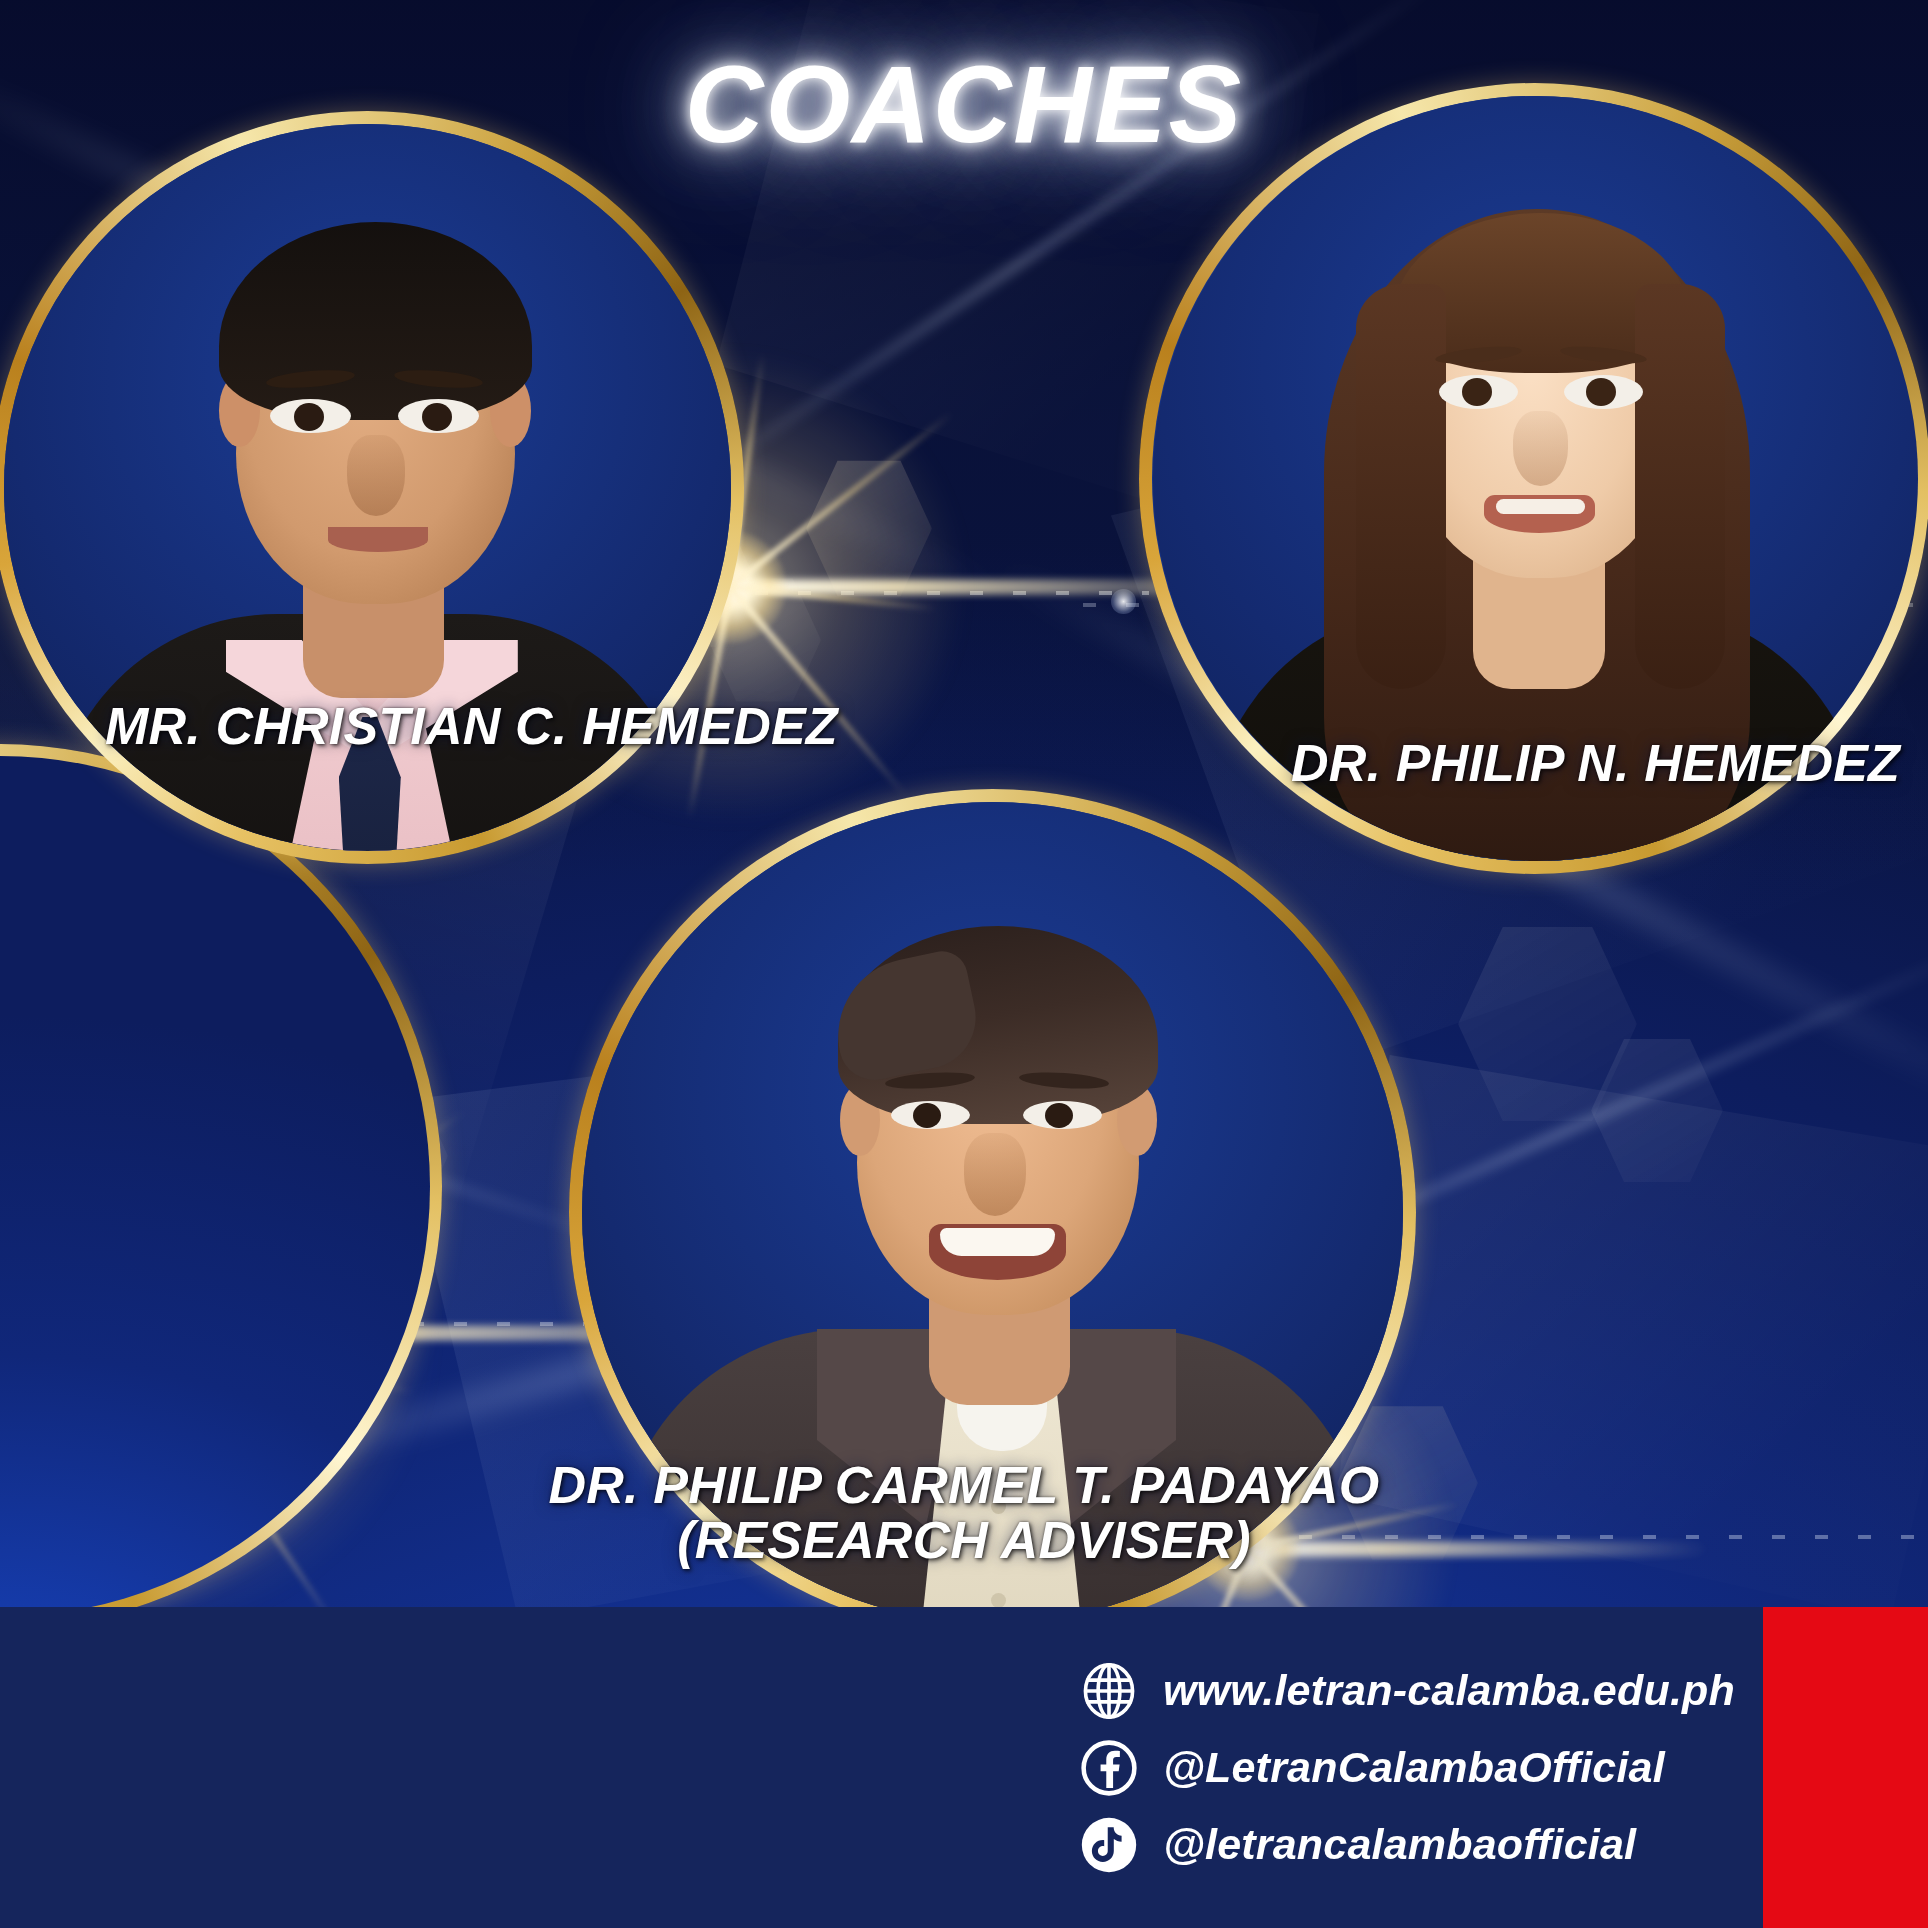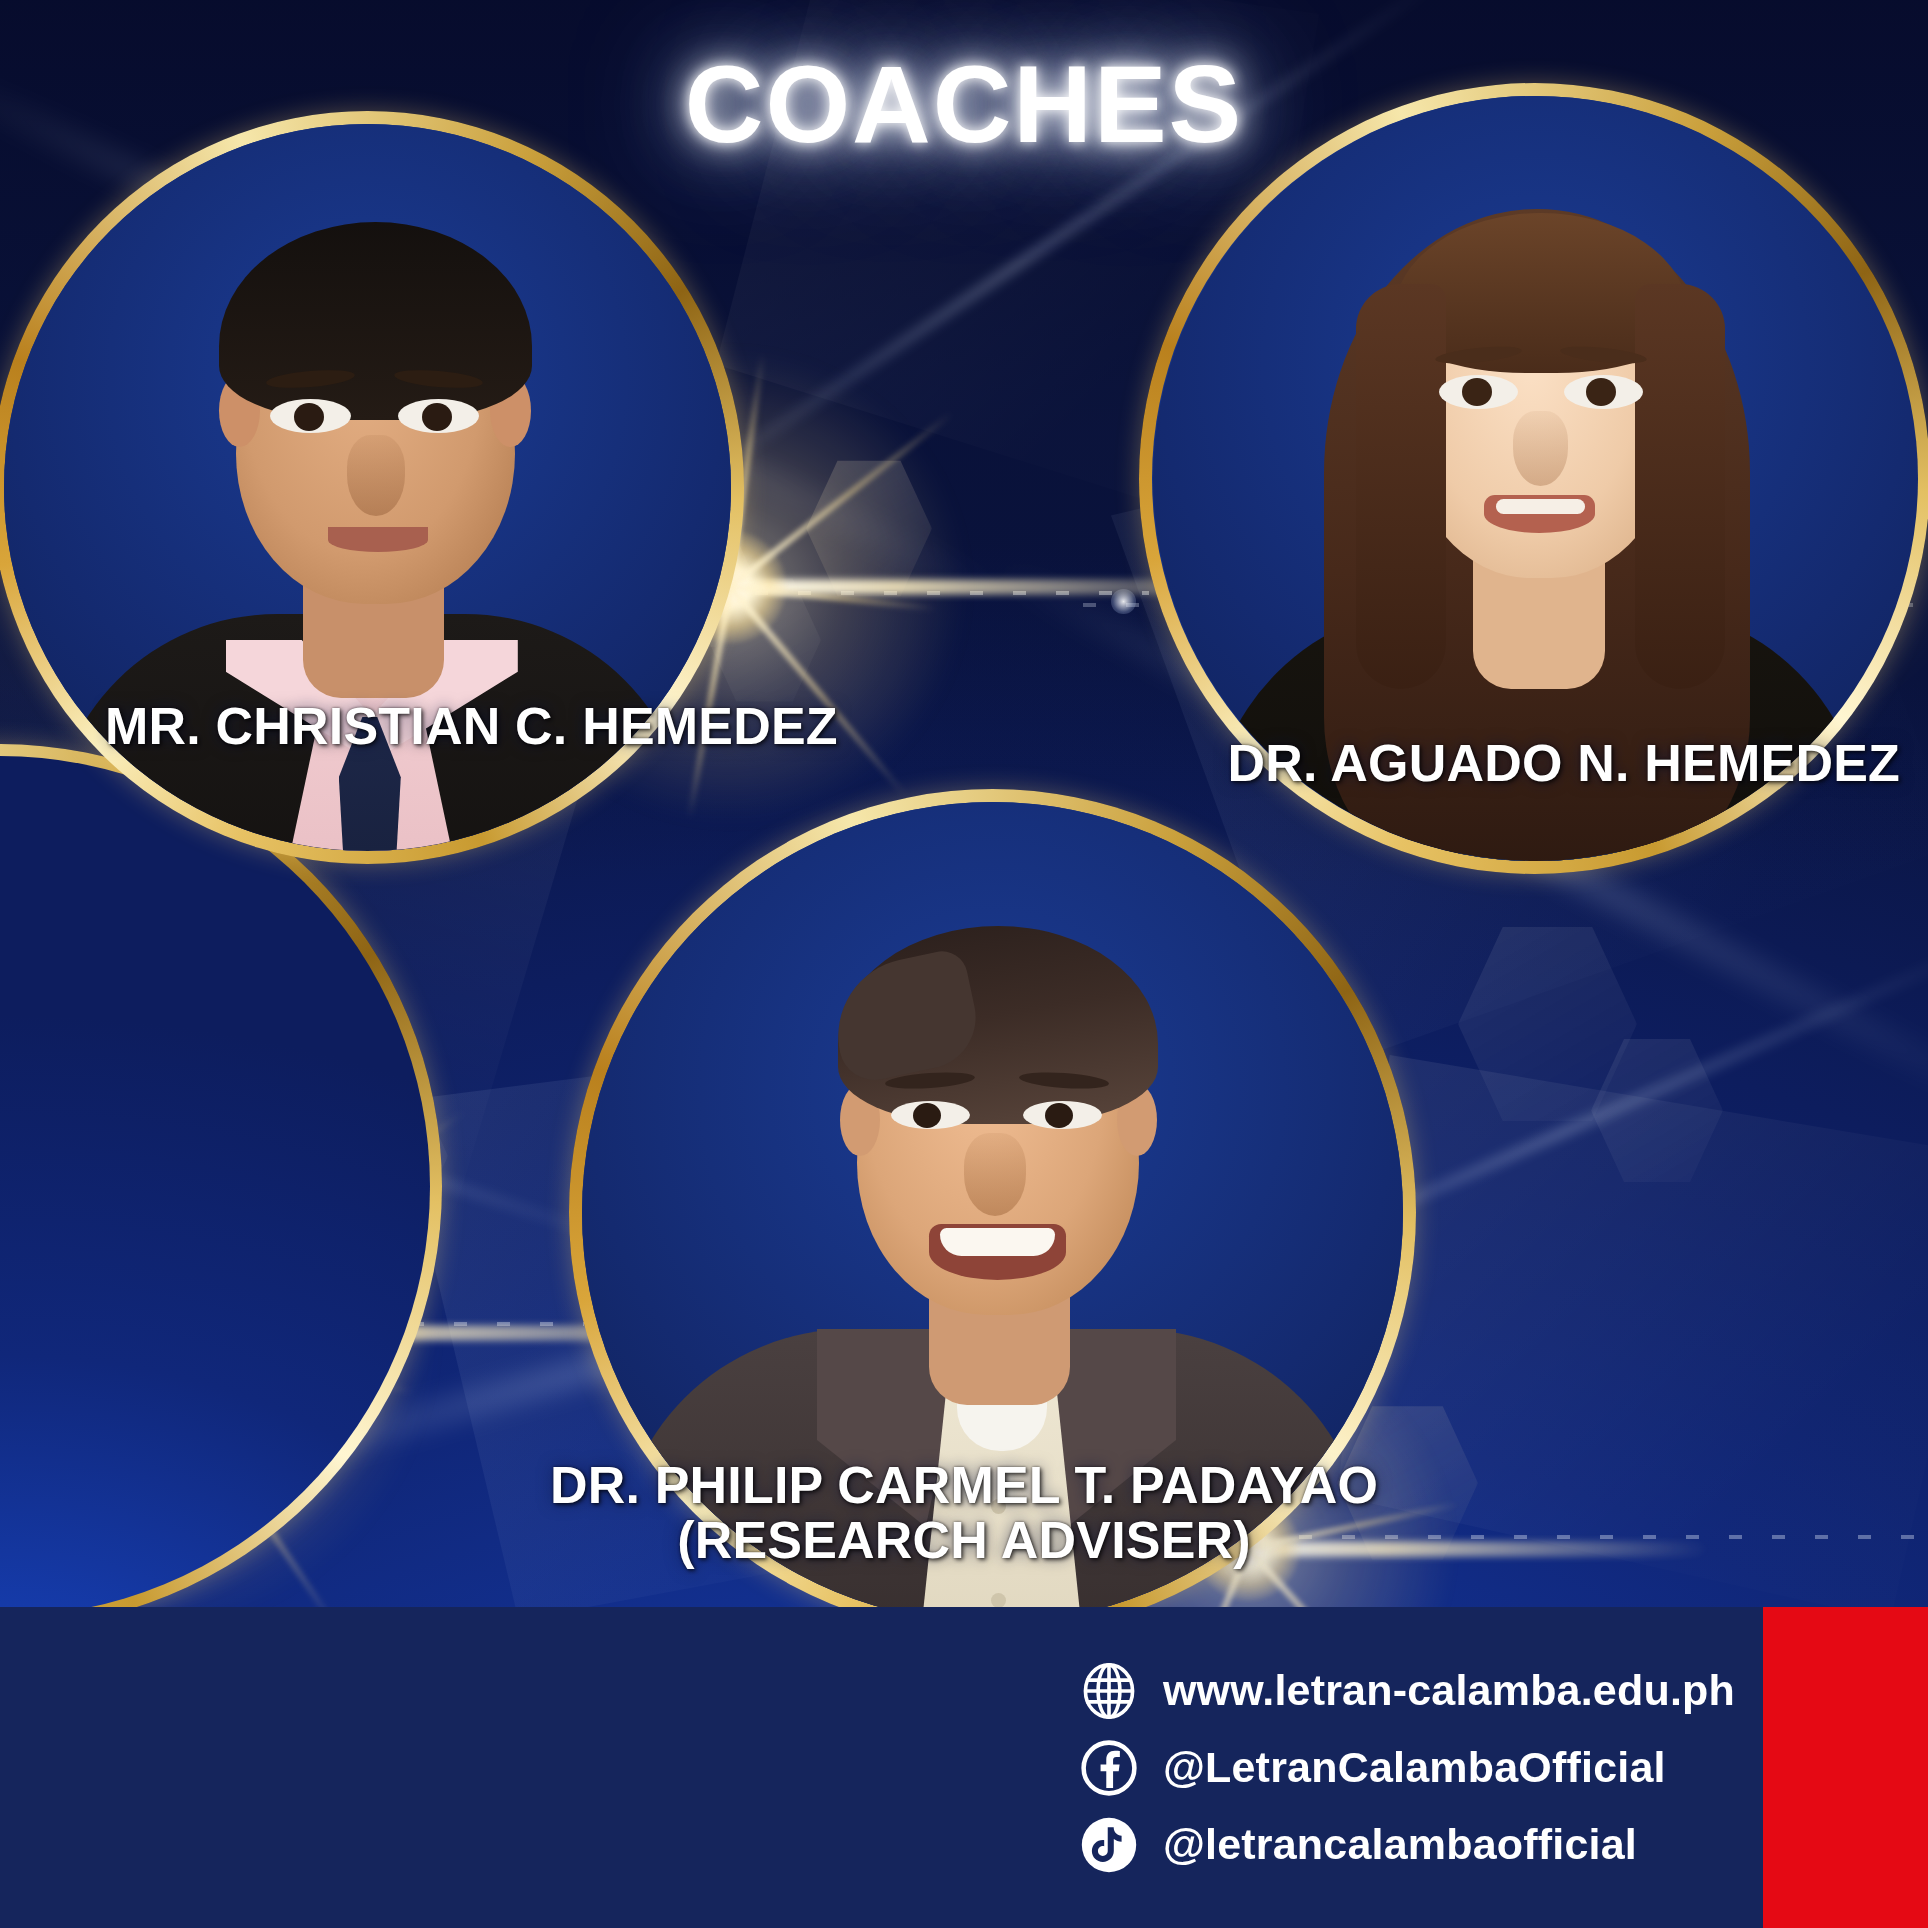--- a/index.html
+++ b/index.html
@@ -2,20 +2,21 @@
 <html style="font-size:15px"><head>
 <meta charset="utf-8">
 <title>Coaches</title>
 <style>
   html,body{margin:0;padding:0;background:#0a1233;}
   *{box-sizing:border-box;}
   .stage{
     position:relative;width:1928px;height:1928px;overflow:hidden;
     font-family:"Liberation Sans","DejaVu Sans",sans-serif;
     background:#0f2060;
+    font-style:italic;
   }
 
   
   .bg{position:absolute;inset:0;}
   .bg-base{
     position:absolute;inset:0;
     background:
       radial-gradient(130% 90% at 48% 118%, #1a47c2 0%, #153aa8 22%, #10277a 52%, #0d1d5e 76%, #0a1440 100%),
       linear-gradient(180deg,#0c1648 0%, #11256d 32%, #15349a 62%, #0f2570 100%);
   }
@@ -407,21 +408,21 @@
         <div style="position:absolute;left:358px;top:426px;width:115px;height:28px;background:#fbf7f0;border-radius:7.5px 7.5px 24.5px 24.5px;"></div>
       </div>
     </div>
   </div>
 
   <div class="cap" style="left:105px;top:699px;font-size:52px;text-align:left;">
     <div>MR. CHRISTIAN C. HEMEDEZ</div>
   </div>
 
   <div class="cap" style="right:28px;top:736px;font-size:52px;text-align:right;">
-    <div>DR. AGUADO N. HEMEDEZ</div>
+    <div>DR. PHILIP N. HEMEDEZ</div>
   </div>
 
   <div class="cap" style="left:0;right:0;top:1458px;font-size:52px;text-align:center;">
     <div>DR. PHILIP CARMEL T. PADAYAO</div>
     <div>(RESEARCH ADVISER)</div>
   </div>
 
   <div class="footer">
     <div class="footer-red"></div>
 

